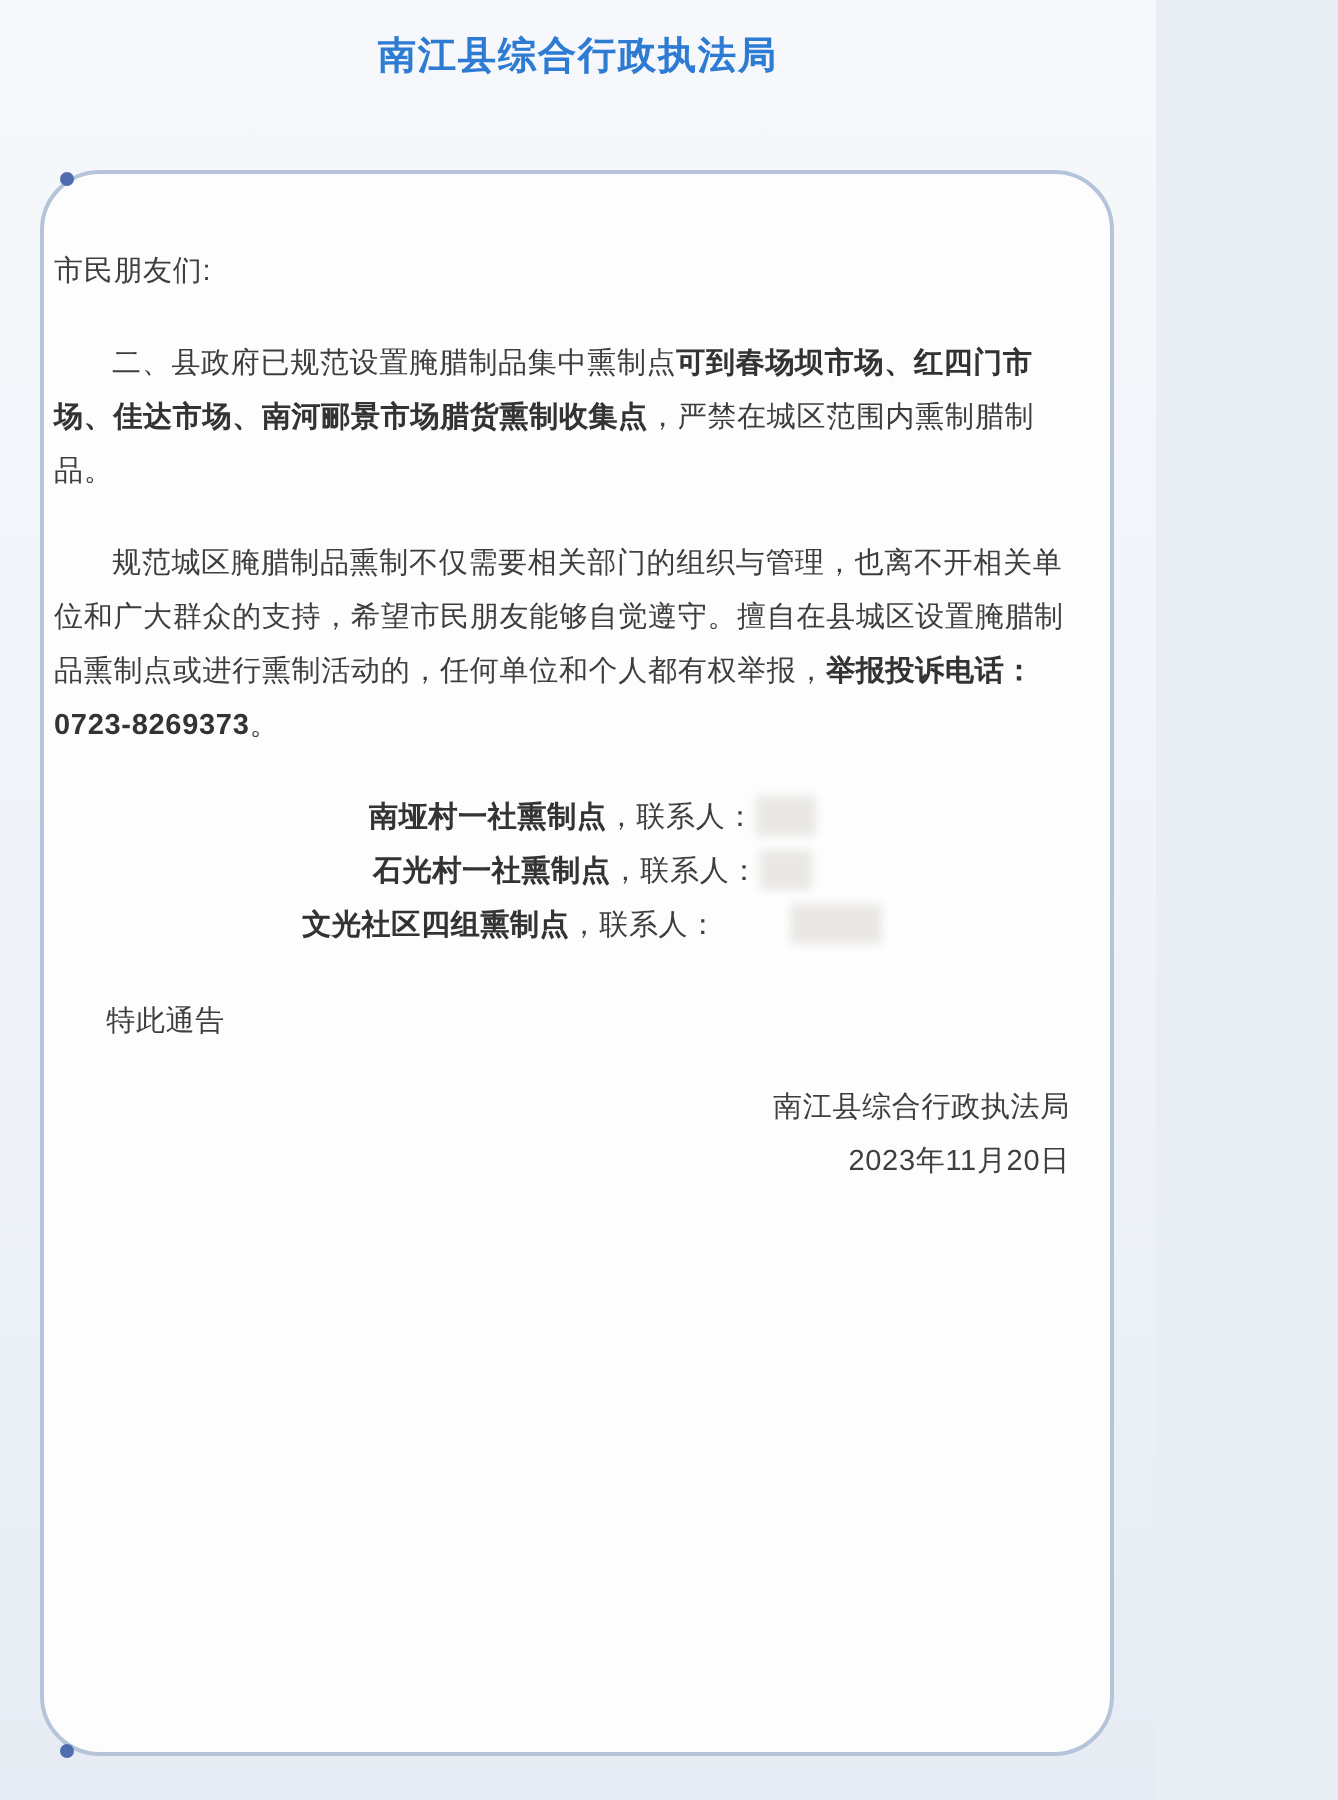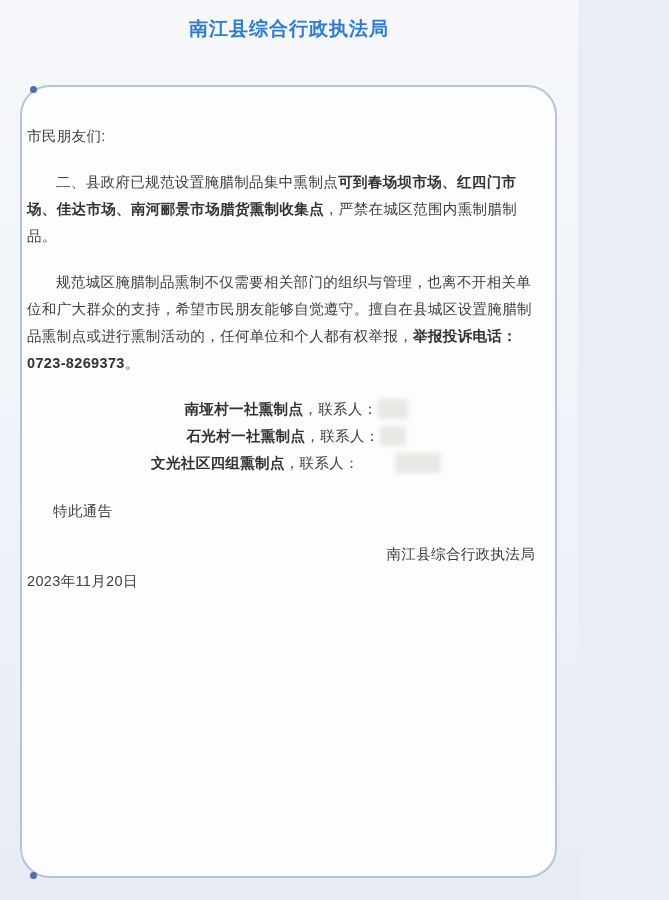--- a/index.html
+++ b/index.html
@@ -38,21 +38,21 @@
   .smoke-point.first{margin-top:19px;}
   .redact{
     display:inline-block;height:20px;vertical-align:-5px;
     background:#eae8e4;border-radius:2px;filter:blur(2px);
   }
   .sp-1 .redact{width:30px;}
   .sp-2 .redact{width:26px;}
   .sp-3 .redact{width:46px;margin-left:36px;}
   .closing{margin:21px 0 16px;padding-left:1.8em;}
   .signature{margin:14px 4px 0 0;text-align:right;}
-  .date{margin:0 4px 0 0;text-align:left;}
+  .date{margin:0 4px 0 0;text-align:right;}
   
   .dot{
     position:absolute;width:7px;height:7px;border-radius:50%;
     background:#4f6cae;
   }
   .dot-tl{left:30px;top:86px;}
   .dot-tr{left:633px;top:86px;}
   .dot-bl{left:30px;top:872px;}
 </style>
 </head>

